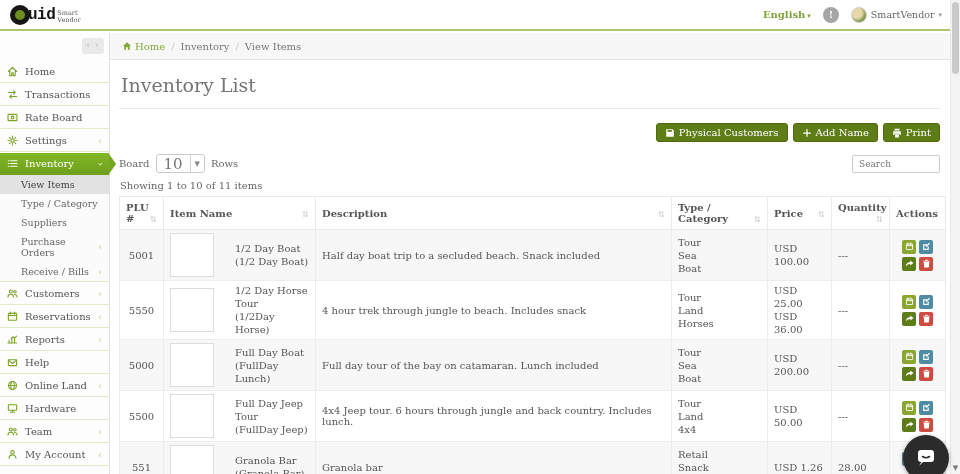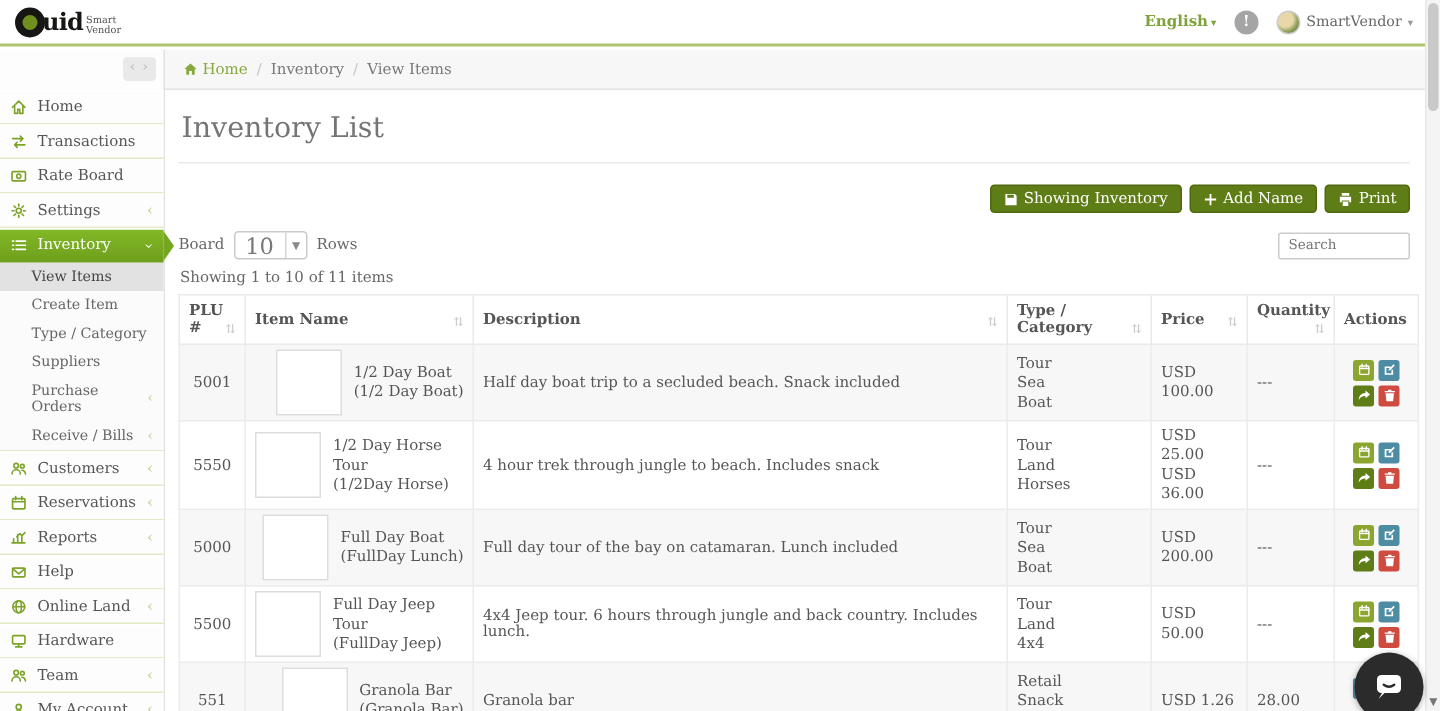--- a/index.html
+++ b/index.html
@@ -6,21 +6,21 @@
   html,body { width:960px; height:474px; overflow:hidden; background:#fff;
     font-family:"DejaVu Serif","Liberation Serif",serif; }
   body { position:relative; color:#555; }
 
   
   #topbar { position:absolute; left:0; top:0; width:100%; height:31px; background:#fff;
     border-bottom:2px solid #aec46e; display:flex; align-items:center; z-index:40; }
   .logo { display:flex; align-items:center; margin-left:10px; cursor:pointer; }
   .logo-q { width:20px; height:20px; border-radius:50%; border:5px solid #161614;
     background:#6f8f1f; }
-  .logo-brand { font-size:16px; font-weight:bold; color:#161614; margin-left:-2px; letter-spacing:-0.5px; }
+  .logo-brand { font-size:16px; font-weight:bold; color:#161614; margin-left:-2px; letter-spacing:-0.5px;font-family:Liberation Mono, monospace; }
   .logo-sub { display:flex; flex-direction:column; font-size:6.5px; color:#555; line-height:6.5px; margin-left:2px; margin-top:4px; }
   #topbar-right { margin-left:auto; margin-right:18px; display:flex; align-items:center; gap:12px; }
   .lang { color:#7fa23a; font-size:10px; cursor:pointer;font-weight:bold; }
   .caret { font-size:7px; color:#7fa23a; margin-left:2px; }
   .notif { width:16px; height:16px; border-radius:50%; background:#a5a5a5; color:#fff;
     font-size:10px; font-weight:bold; text-align:center; line-height:16px; cursor:pointer; }
   .userbox { display:flex; align-items:center; gap:4px; cursor:pointer; font-size:9.5px; color:#666; }
   .avatar { width:16px; height:16px; border-radius:50%;
     background:radial-gradient(circle at 35% 35%, #e8d7a8 0 40%, #8a9f55 65%, #5d6e3a 100%);
     border:1px solid #ccc; }
@@ -87,21 +87,21 @@
 
   
   table { width:100%; border-collapse:collapse; font-size:10px; color:#555;
     border:1px solid #e2e2e2; table-layout:fixed; }
   th { text-align:left; font-weight:bold; font-size:10px; color:#555; padding:5px 6px;
     border:1px solid #eaeaea; background:#fff; cursor:pointer; }
   th .sort { float:right; color:#ccc; font-size:8px; margin-top:1px; }
   td { border:1px solid #ececec; padding:3px 6px; vertical-align:middle; height:50px; }
   tr.odd td { background:#f7f7f7; }
   .plu-cell { text-align:center; }
-  .name-cell { display:flex; align-items:center; gap:8px;justify-content:flex-end; }
+  .name-cell { display:flex; align-items:center; gap:21px; }
   .thumb { width:44px; height:44px; background:#fff; border:1px solid #ddd; padding:2px;
     flex:none; }
   .thumb-inner { width:100%; height:100%; }
   .iname div { line-height:13px; }
   .tc-lines div, .price-lines div { line-height:13px; }
   .actions-wrap { display:flex; flex-wrap:wrap; width:33px; gap:3px; justify-content:center;
     margin:0 auto; }
   .act { width:14px; height:14px; border:none; border-radius:2px; color:#fff; cursor:pointer;
     display:inline-flex; align-items:center; justify-content:center; padding:0; }
   .act svg { width:9px; height:9px; }
@@ -213,23 +213,20 @@
           </svg>
         </span>
         <span class="slabel">Inventory</span>
         <span class="chev down">‹</span>
       </div>
       <div class="submenu">
         <div class="sub-item active">
           <span>View Items</span>
         </div>
         <div class="sub-item">
-          <span>Create Item</span>
-        </div>
-        <div class="sub-item">
           <span>Type / Category</span>
         </div>
         <div class="sub-item">
           <span>Suppliers</span>
         </div>
         <div class="sub-item">
           <span>Purchase Orders</span>
           <span class="chev left">‹</span>
         </div>
         <div class="sub-item">
@@ -341,21 +338,21 @@
 
 <div id="main">
   <h1 id="page-title">Inventory List</h1>
   <div class="title-divider"></div>
 
   <div id="toolbar">
     <button class="btn">
       <svg viewBox="0 0 16 16">
           <path fill="#fff" d="M2 2h10l2 2v10H2V2zm2 1v3h7V3H4zm-0.5 6h9v4h-9V9z"></path>
         </svg>
-      <span>Showing Inventory</span>
+      <span>Physical Customers</span>
     </button>
     <button class="btn">
       <svg viewBox="0 0 16 16">
           <path fill="#fff" d="M7 2h2v5h5v2H9v5H7V9H2V7h5V2z"></path>
         </svg>
       <span>Add Name</span>
     </button>
     <button class="btn">
       <svg viewBox="0 0 16 16">
           <path fill="#fff" d="M4 1h8v3H4V1zM2 5h12v6h-2v-2H4v2H2V5zm3 5h6v5H5v-5z"></path>

